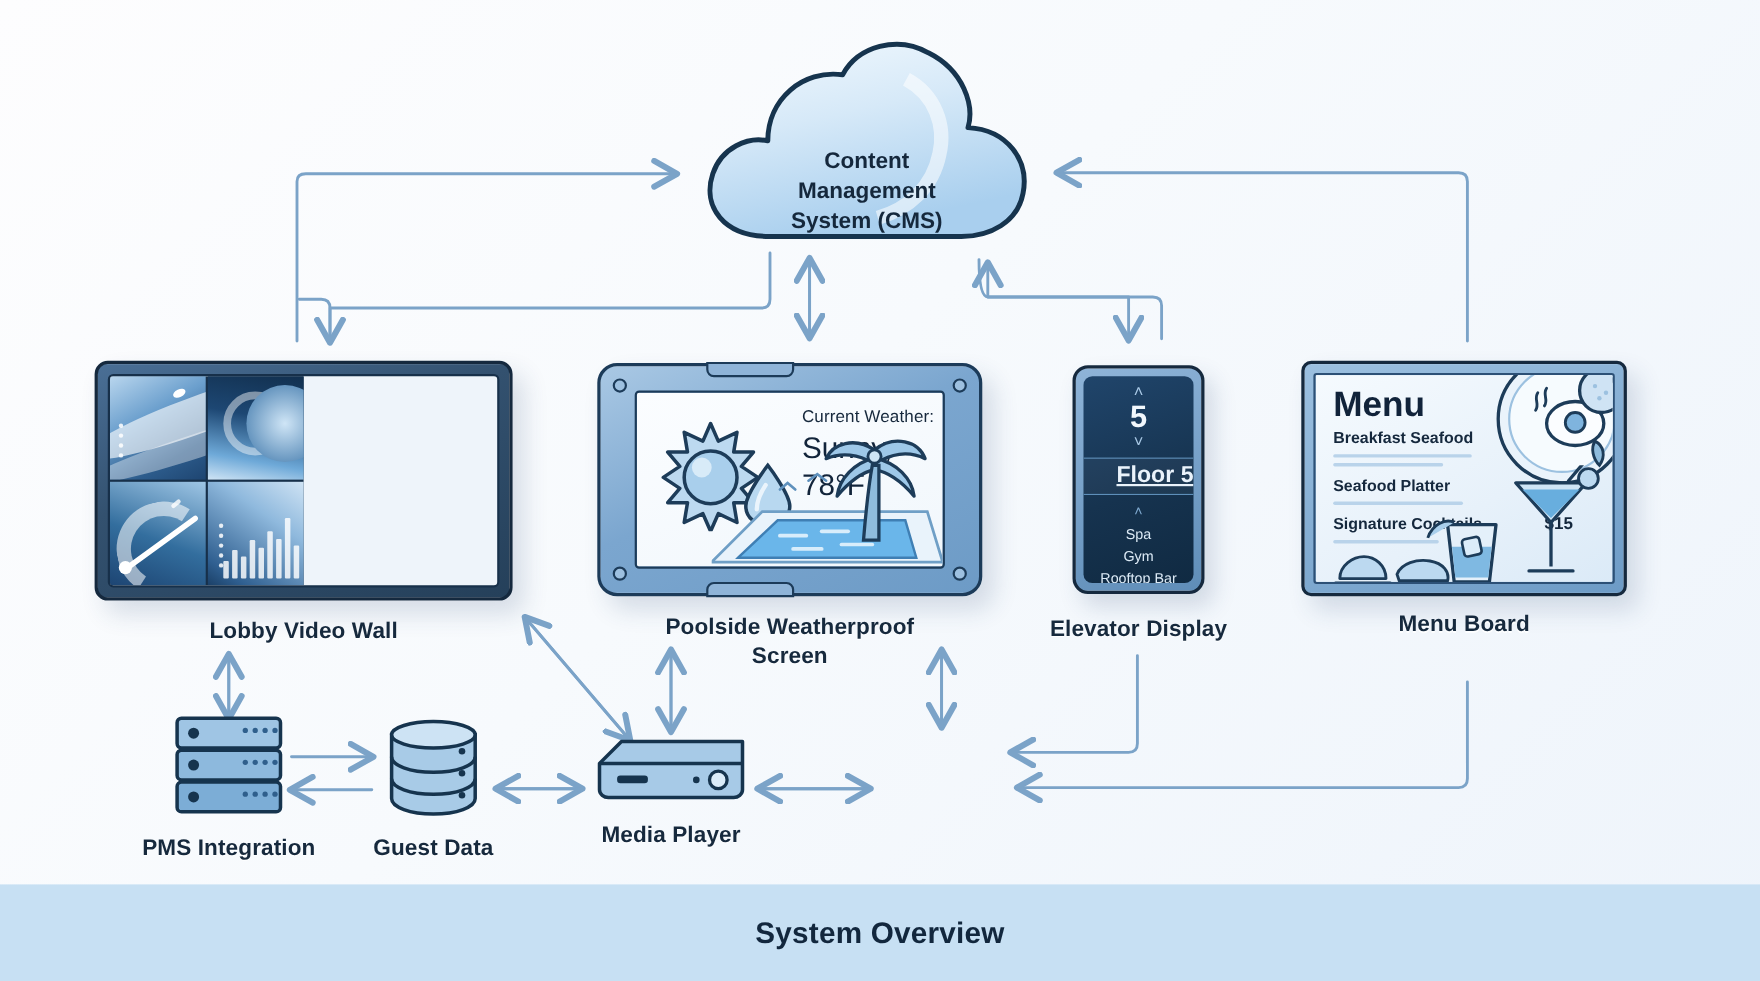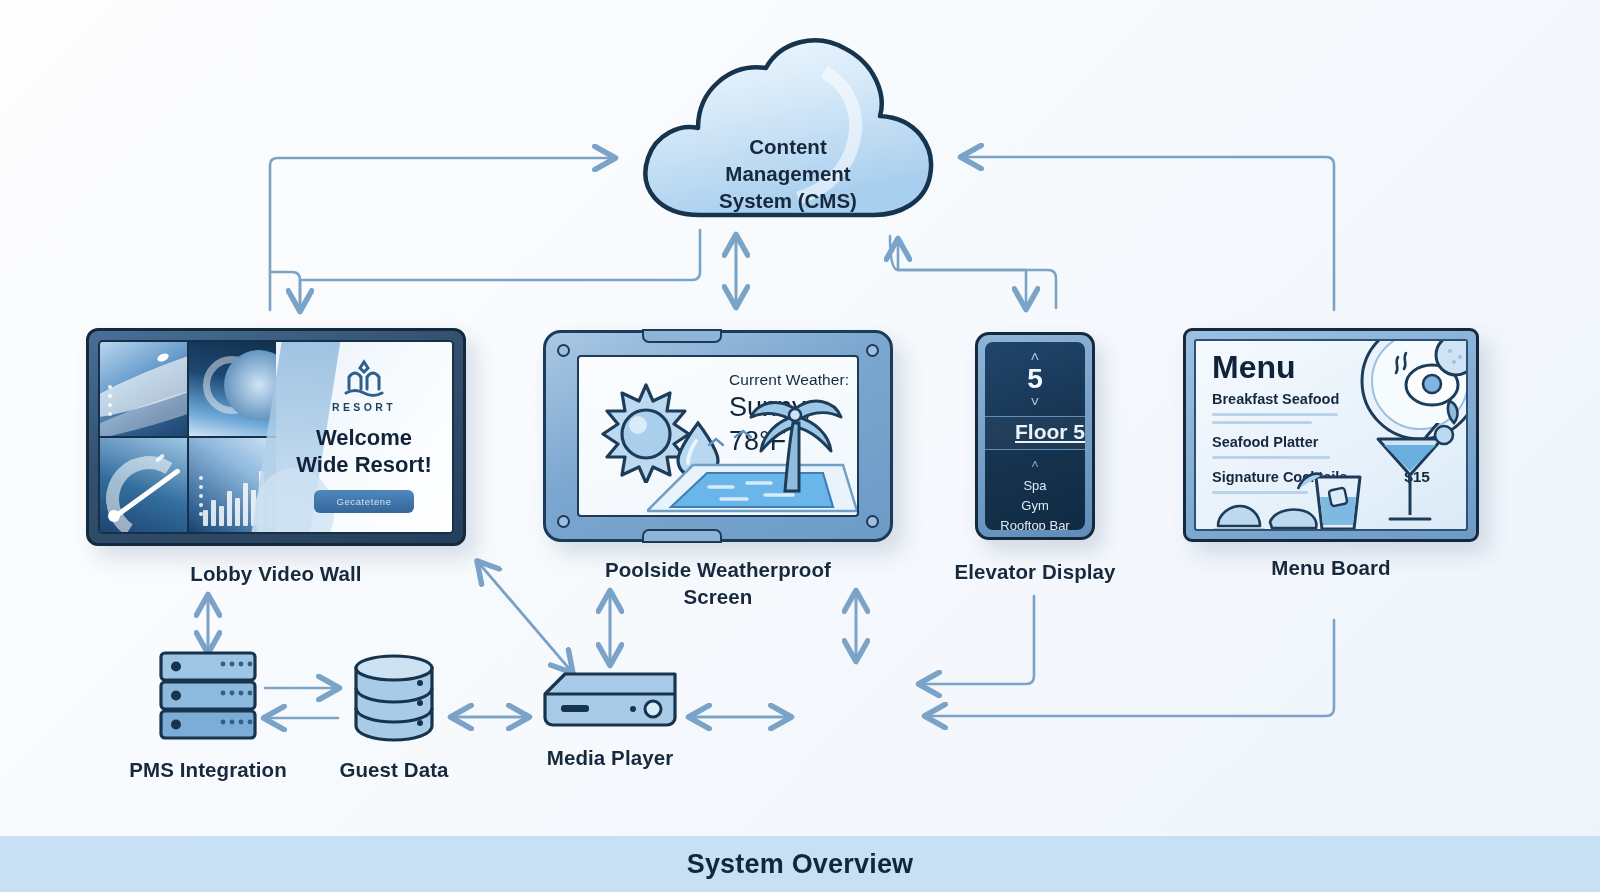--- a/index.html
+++ b/index.html
@@ -172,21 +172,21 @@
   .mb-price { margin-left: auto; font-size: 15.5px; font-weight: 700; color: #15283d; }
   .mb-rule { height: 3px; background: #b9d3ea; border-radius: 2px; margin-top: 5px; }
 
   
   .infra { position: absolute; text-align: center; }
   .infra .glyph { position: relative; margin: 0 auto; }
   .infra .node-label { margin-top: 10px; }
 
   
   #footer {
-    position: absolute; left: 0; right: 0; bottom: 0; height: 56px;
+    position: absolute; left: 0; right: 0; bottom: 0; height: 88px;
     background: #c7e0f3;
     display: flex; align-items: center; justify-content: center;
   }
   #footer .ft {
     font-size: 27px; font-weight: 700; color: #12273d; letter-spacing: .2px;
   }
 </style>
 </head>
 <body>
 
@@ -307,34 +307,20 @@
               <i style="height:58%"></i>
                 <i style="height:46%"></i>
                 <i style="height:72%"></i>
               <i style="height:60%"></i>
                 <i style="height:92%"></i>
                 <i style="height:50%"></i>
             </div>
           </div>
         </div>
 
-        <div class="welcome">
-          <svg class="resort-logo" width="54" height="40" viewBox="0 0 54 40">
-            <g fill="none" stroke="#2f5f8c" stroke-width="3" stroke-linecap="round">
-              <path d="M27,3 L31,9 L27,13 L23,9 Z"></path>
-              <path d="M12,30 L12,18 Q18,10 24,18 L24,30"></path>
-              <path d="M30,30 L30,18 Q36,10 42,18 L42,30"></path>
-              <path d="M9,34 Q18,29 27,34 Q36,39 45,34"></path>
-            </g>
-          </svg>
-          <div class="resort-word">RESORT</div>
-          <div class="welcome-line">Welcome</div>
-          <div class="welcome-line">Wide Resort!</div>
-          <div class="welcome-btn">Gecatetene</div>
-        </div>
 
       </div>
     </div>
     <div class="node-label" style="position:absolute;left:0;right:0;top:232px;">Lobby Video Wall</div>
   </div>
 
   <div class="node" id="poolside">
     <div class="rugged">
       <div class="screw" style="left:11px;top:11px;"></div>
       <div class="screw" style="right:11px;top:11px;"></div>

